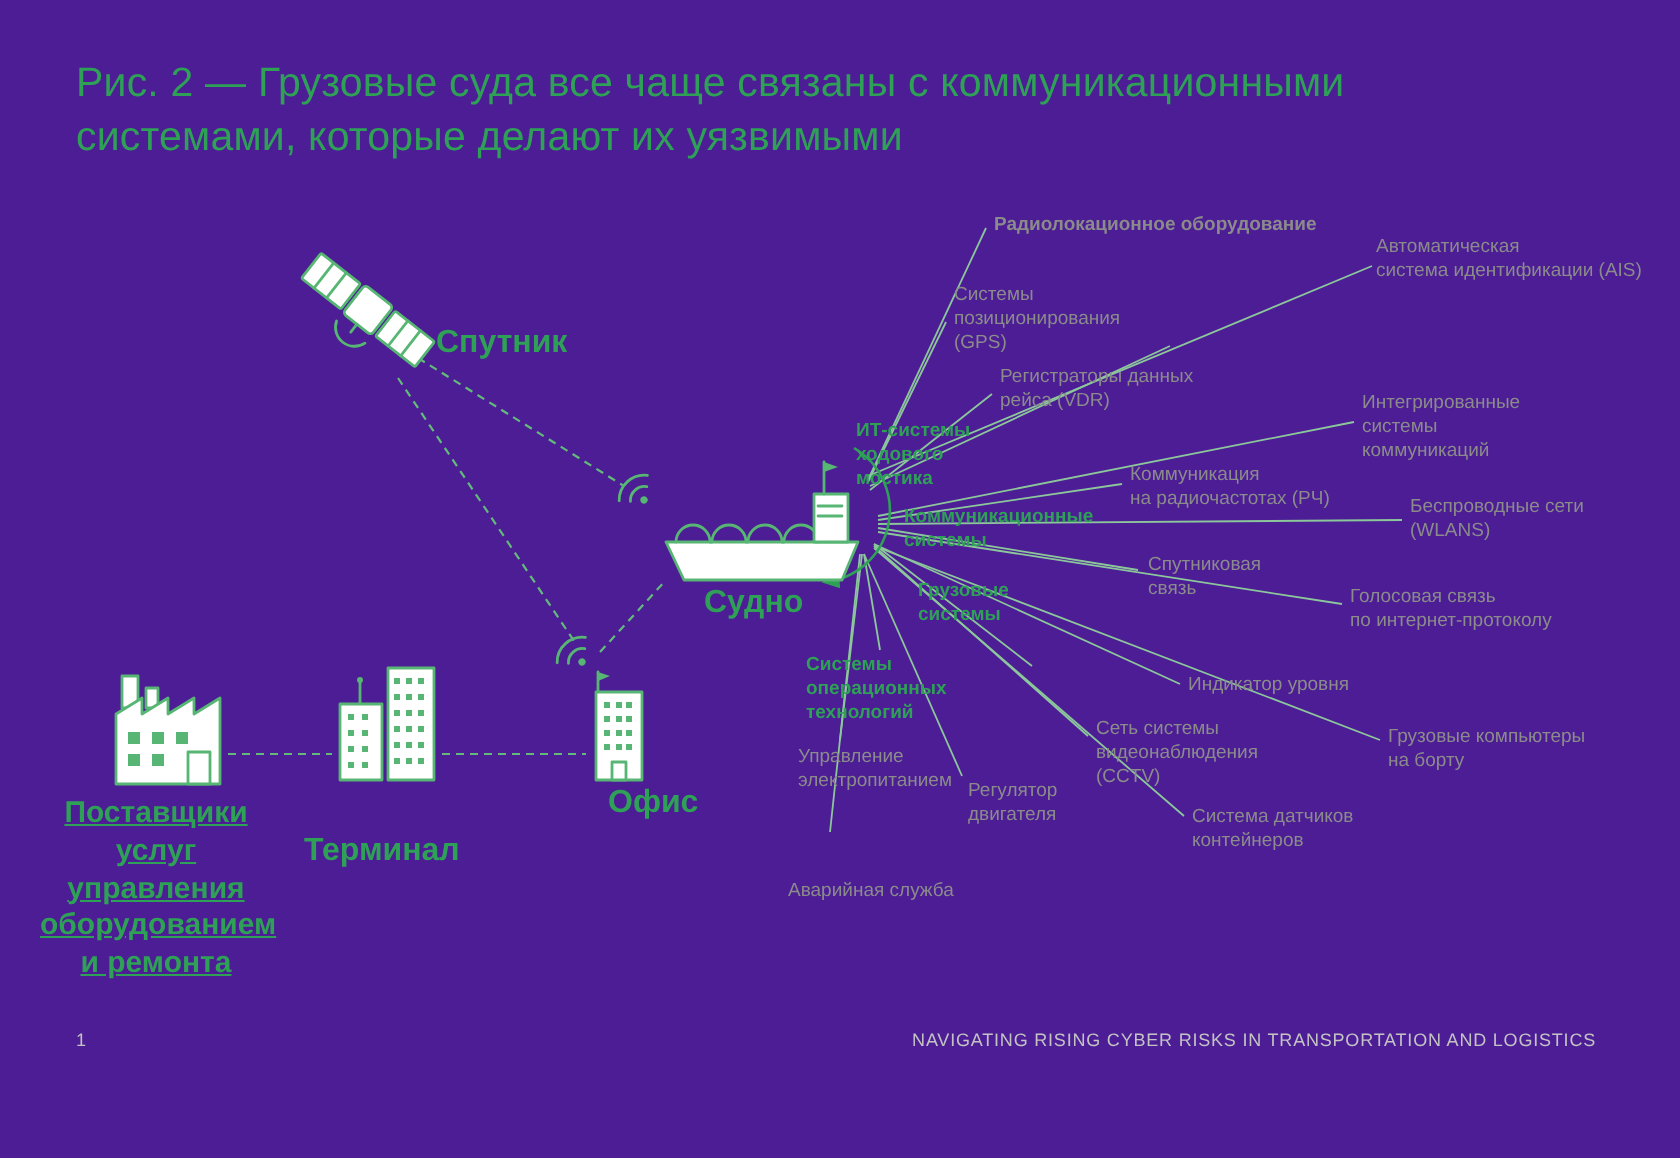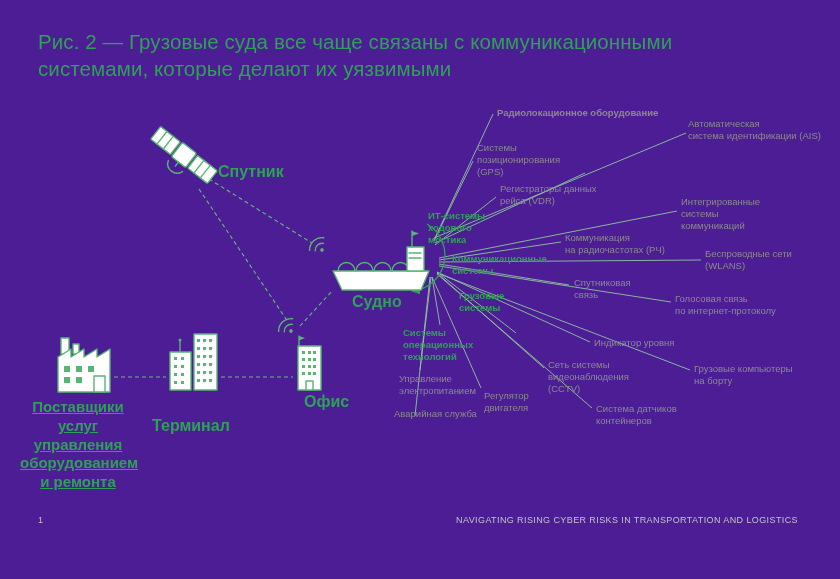--- a/index.html
+++ b/index.html
@@ -220,18 +220,18 @@
 видеонаблюдения
 (CCTV)</div>
   <div class="lbl sys" style="left:694px; top:363px;">Грузовые компьютеры
 на борту</div>
   <div class="lbl sys" style="left:399px; top:373px;">Управление
 электропитанием</div>
   <div class="lbl sys" style="left:484px; top:390px;">Регулятор
 двигателя</div>
   <div class="lbl sys" style="left:596px; top:403px;">Система датчиков
 контейнеров</div>
-  <div class="lbl sys" style="left:394px; top:408px;text-align:right;">Аварийная служба</div>
+  <div class="lbl sys" style="left:394px; top:440px;text-align:right;">Аварийная служба</div>
 
   <div class="footer-page">1</div>
   <div class="footer-title">NAVIGATING RISING CYBER RISKS IN TRANSPORTATION AND LOGISTICS</div>
 
 </div>
 
 </body></html>

